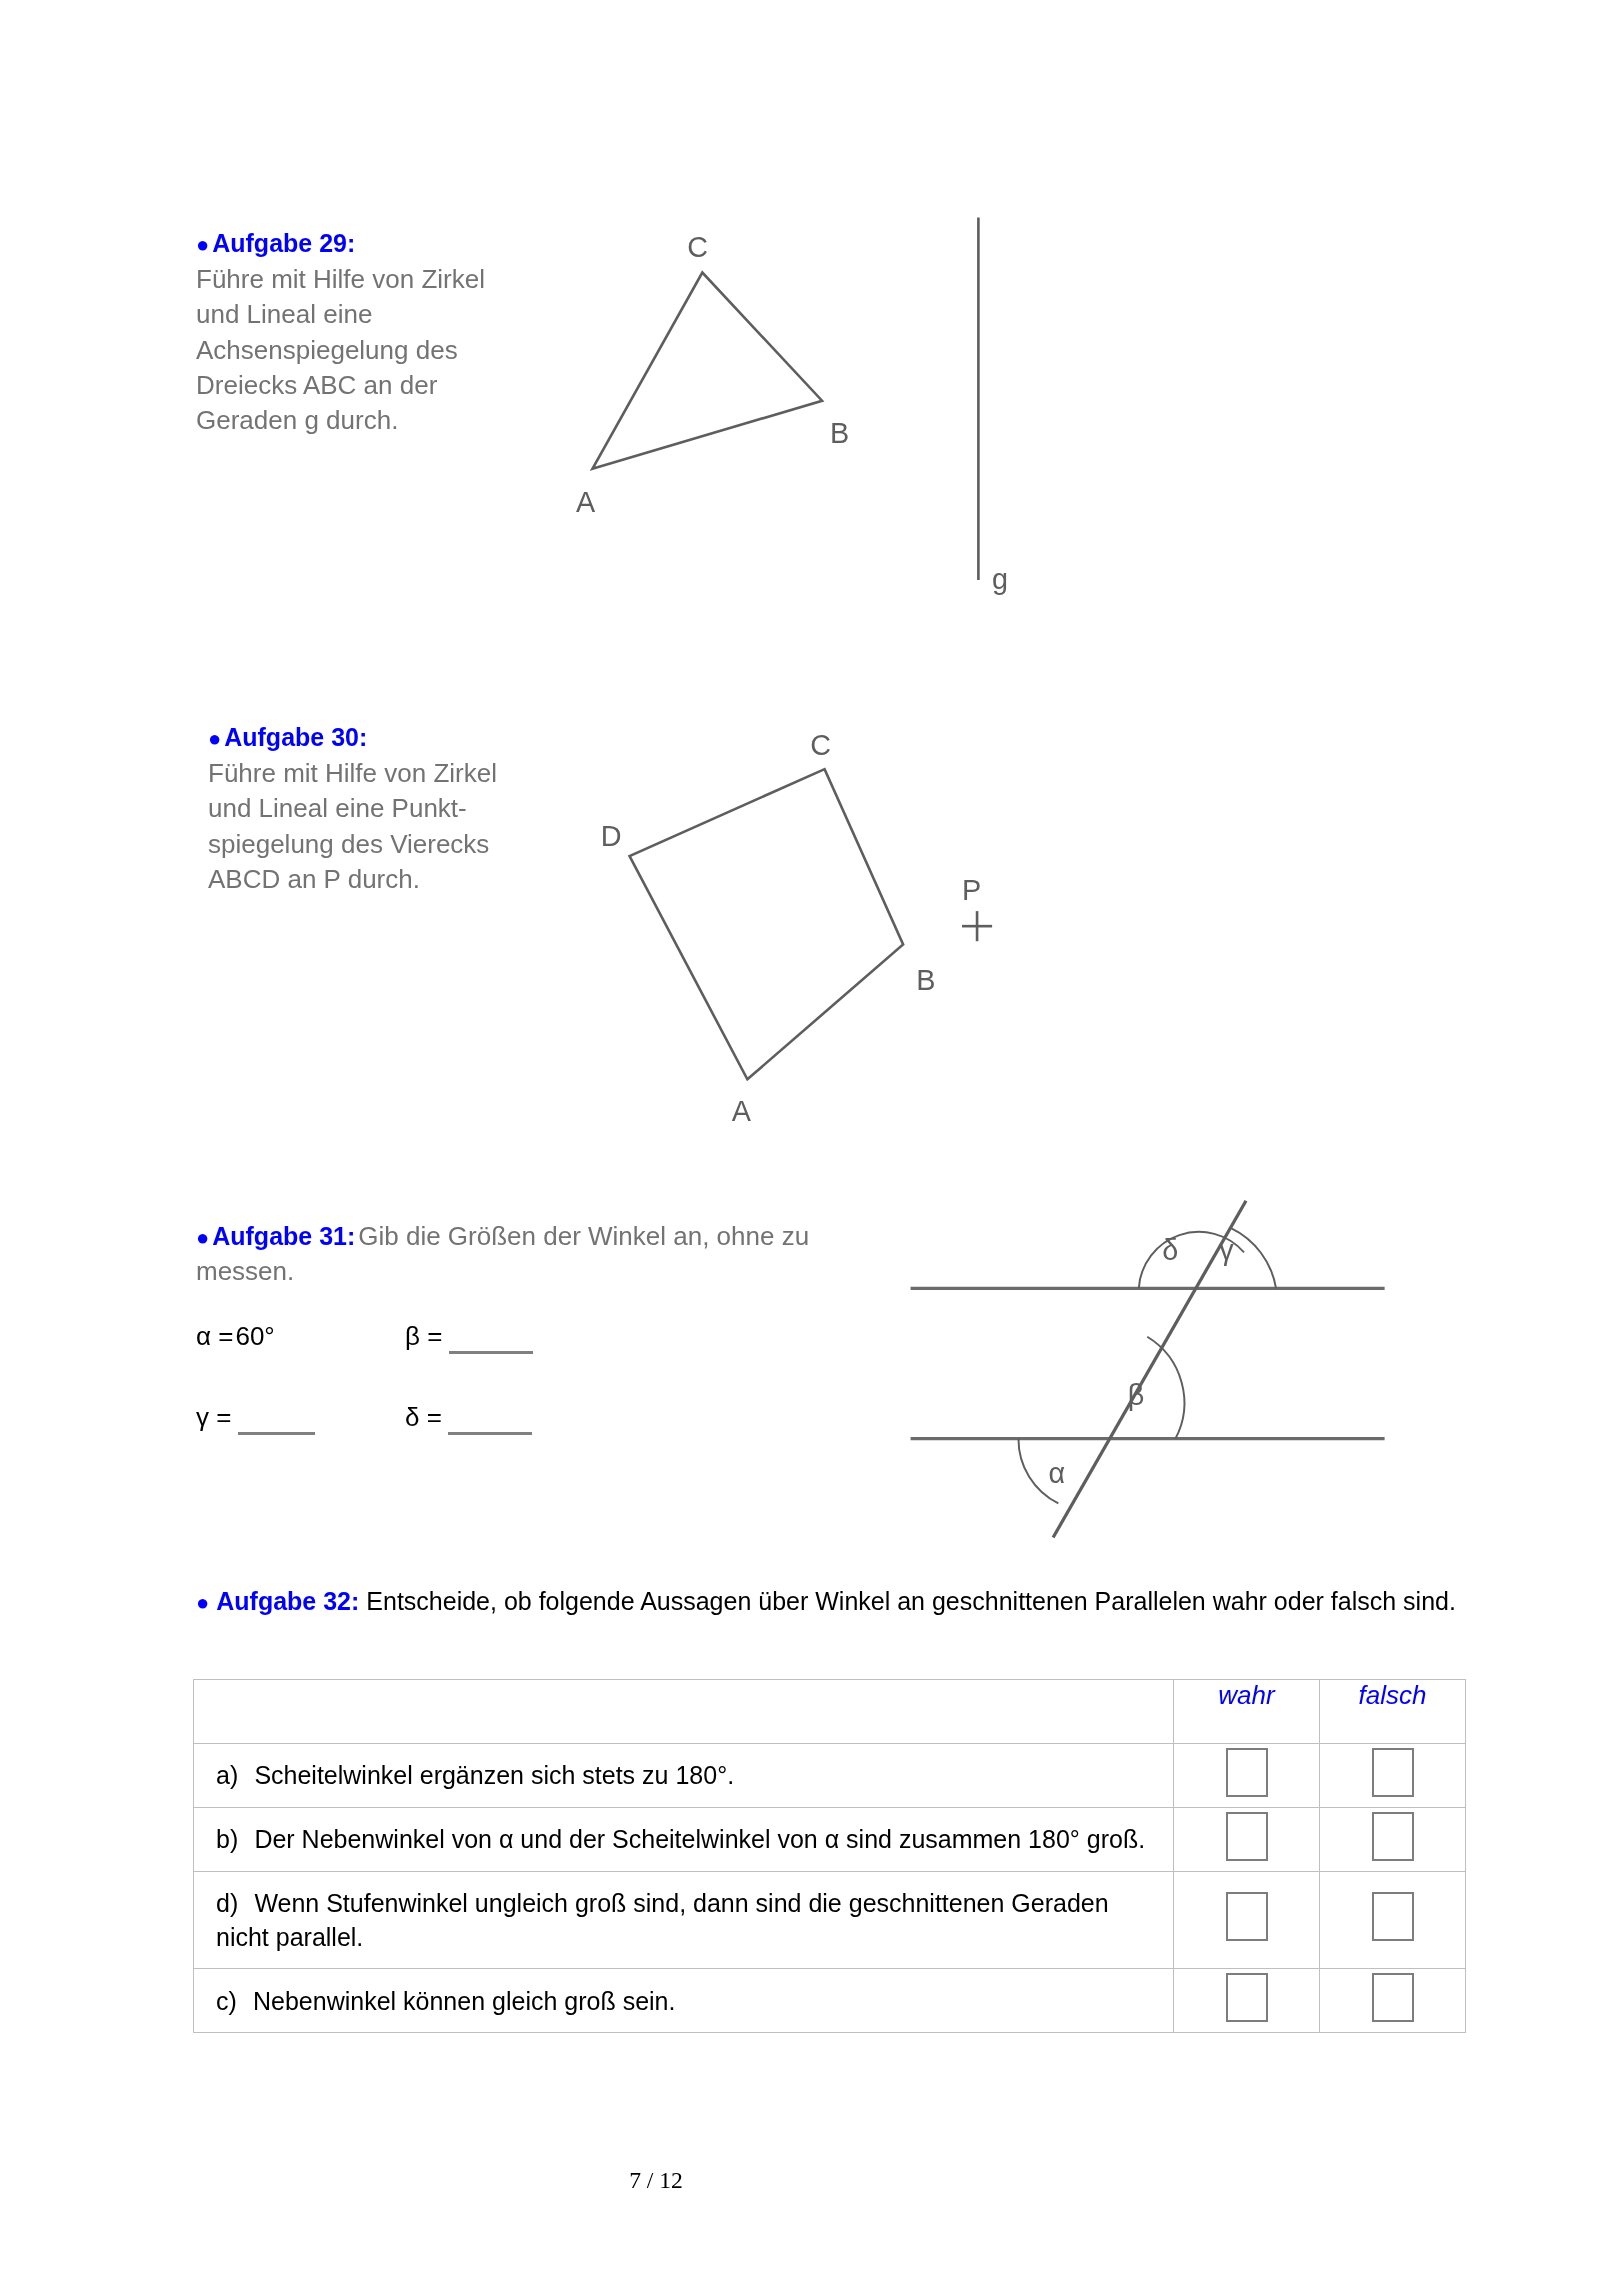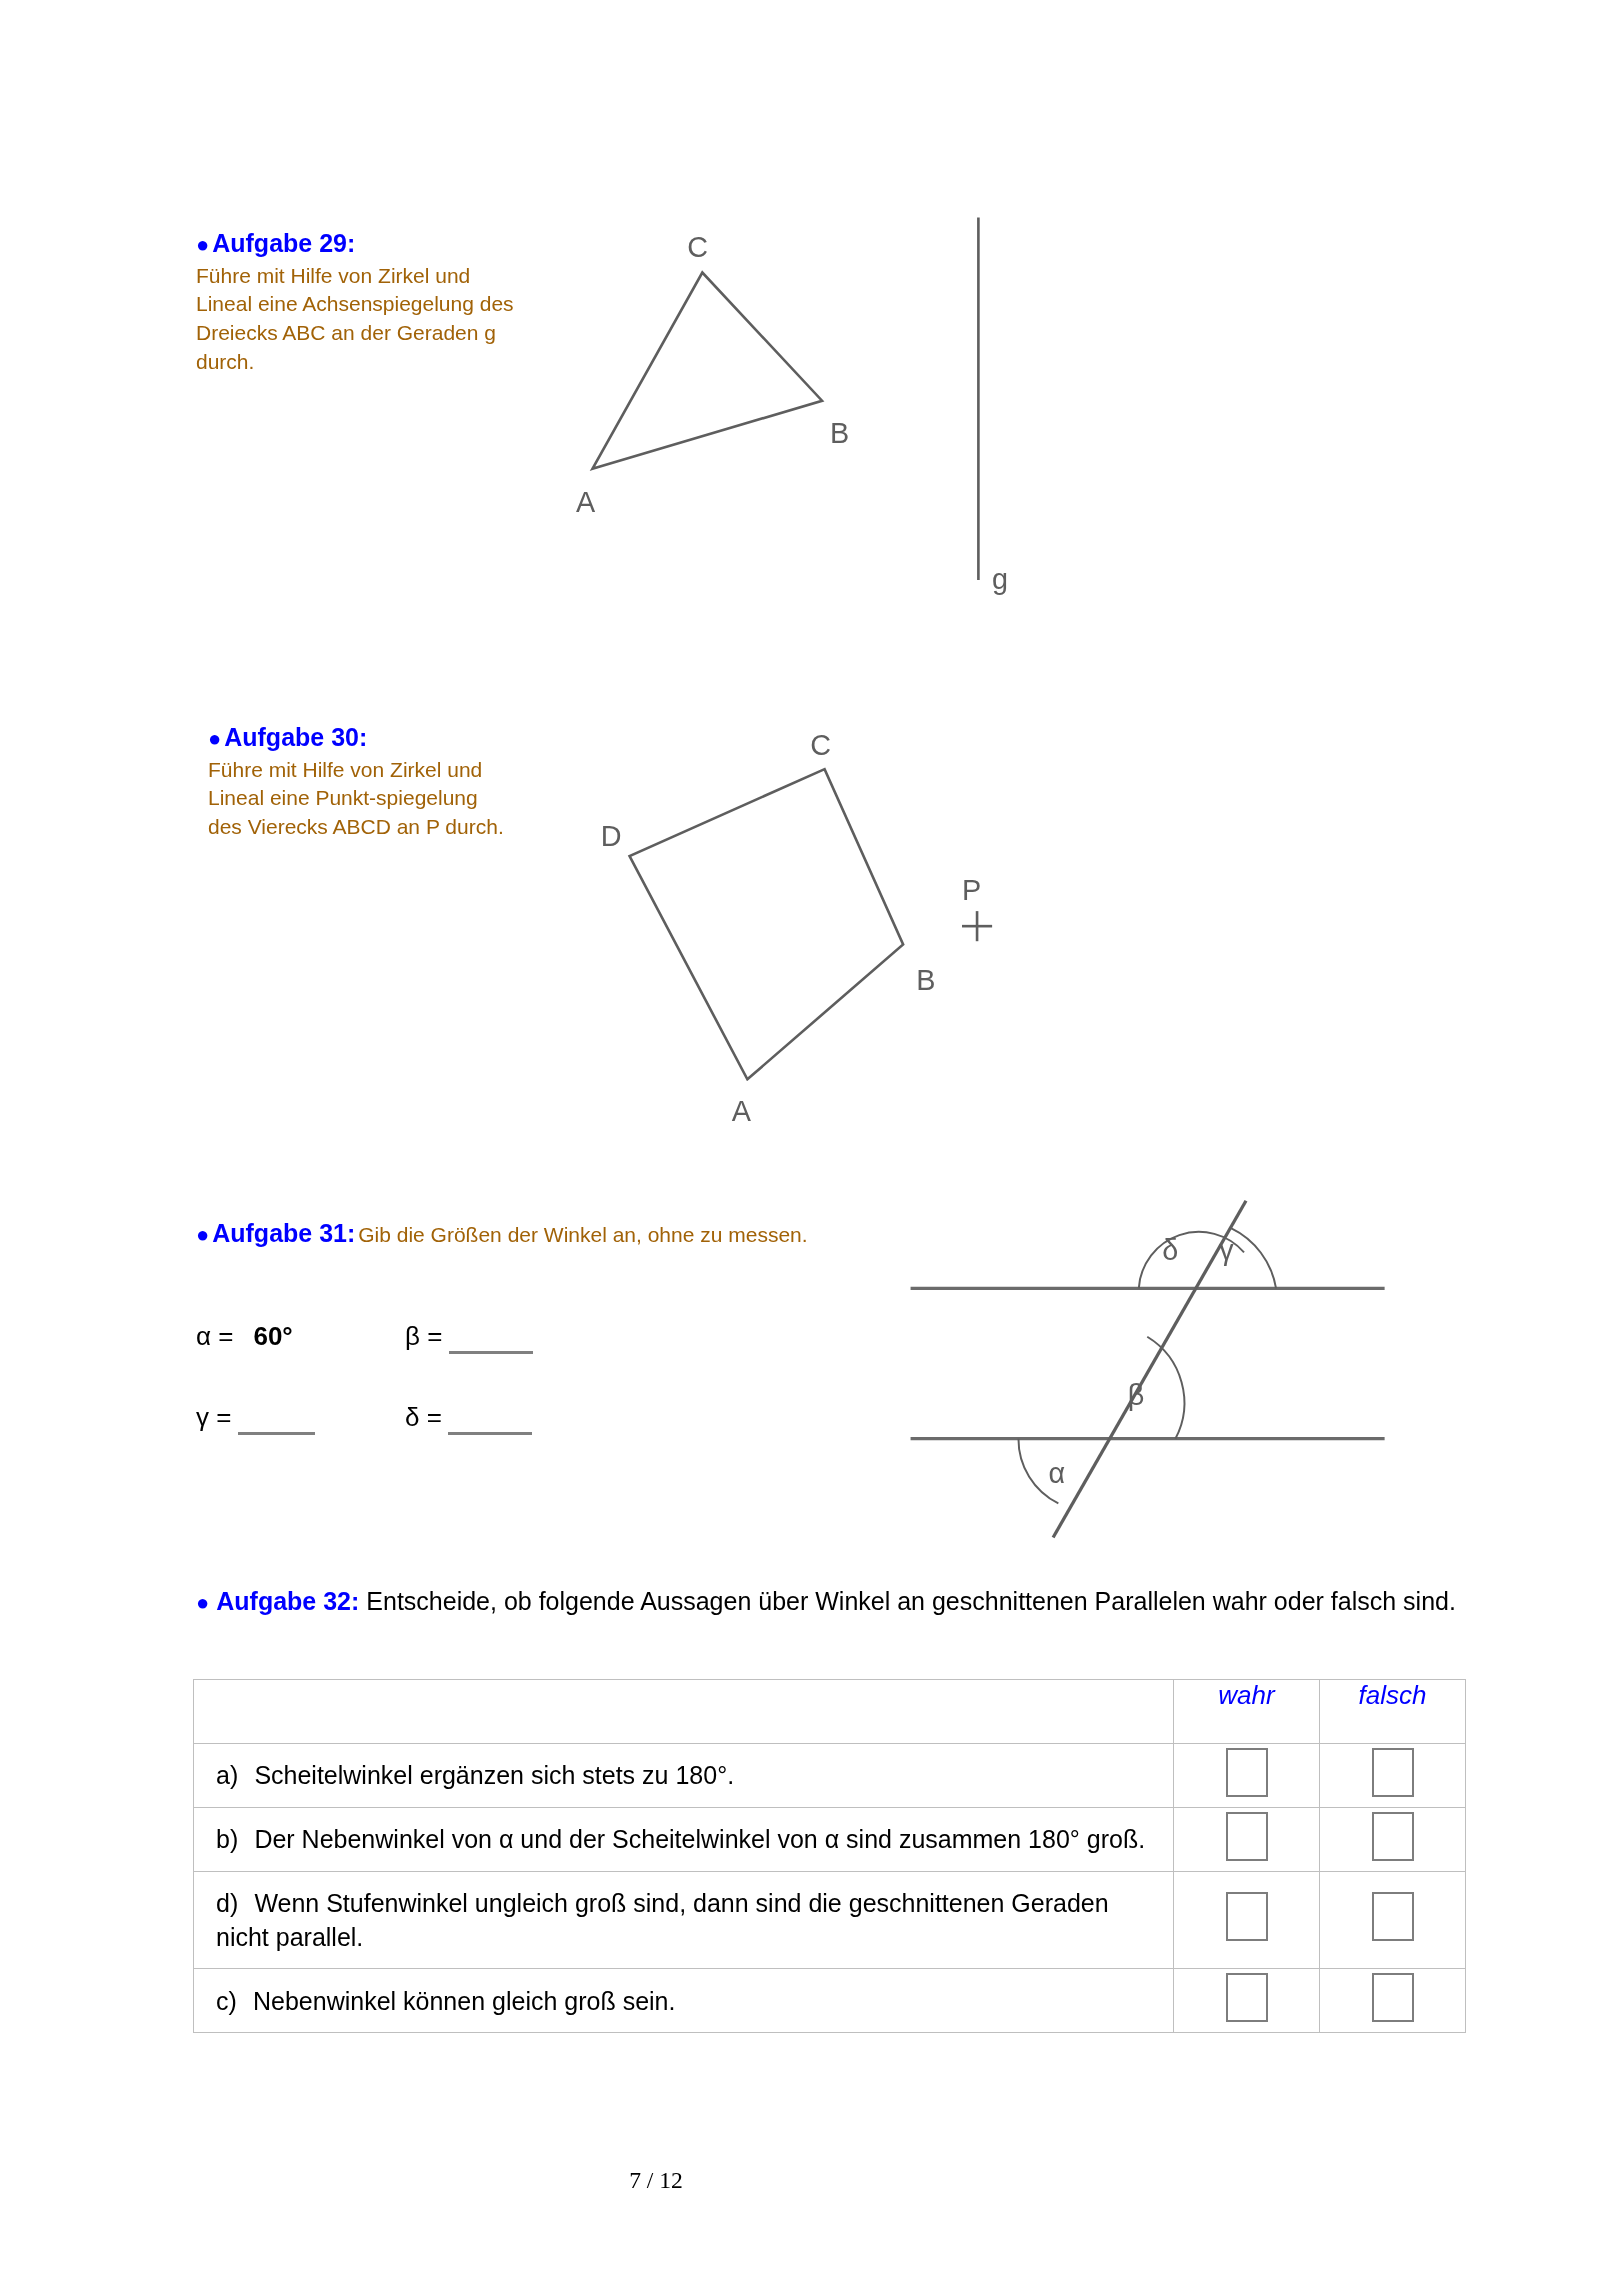--- a/index.html
+++ b/index.html
@@ -10,21 +10,21 @@
   
   .hdr{position:absolute;left:196px;top:65px;display:flex;align-items:center;gap:14.4px;}
   .logo{width:47px;height:46px;display:block;}
   .hdr-title{font-family:"Liberation Serif","DejaVu Serif",serif;
              font-style:italic;font-size:26px;color:#000;white-space:nowrap;letter-spacing:0.2px;}
 
   
   .task{position:absolute;}
   .tk-head{color:#0000ff;font-weight:bold;font-size:25px;}
   .bullet{color:#0000ff;font-size:22px;line-height:1;}
-  .body-txt{font-size:21px;line-height:1.36;color:#a16207;}
+  .body-txt{font-size:26px;line-height:1.36;color:#737373;}
 
   
   .col-narrow{width:327px;}
 
   
   .ansgrid{position:absolute;left:196px;top:1321px;width:419px;
            font-size:26px;color:#000;}
   .ansrow{display:flex;margin-bottom:50px;}
   .anscell{width:209px;display:flex;align-items:baseline;white-space:nowrap;}
   .blank{display:inline-block;width:84px;height:0;border-bottom:3.9px solid #808080;
@@ -102,21 +102,21 @@
   <div class="task" style="left:196px;top:1219px;width:628px;">
     <span class="bullet">●</span>
     <span class="tk-head">Aufgabe 31:</span>
     <span class="body-txt">Gib die Größen der Winkel an, ohne zu messen.</span>
   </div>
 
   <div class="ansgrid">
     <div class="ansrow">
       <span class="anscell">
         <span>α =</span>
-        <span style="margin-left:20px;font-weight:bold;">60°</span>
+        <span style="margin-left:2px;">60°</span>
       </span>
       <span class="anscell">
         <span>β =</span>
         <span class="blank"></span>
       </span>
     </div>
     <div class="ansrow">
       <span class="anscell">
         <span>γ =</span>
         <span class="blank sm"></span>

